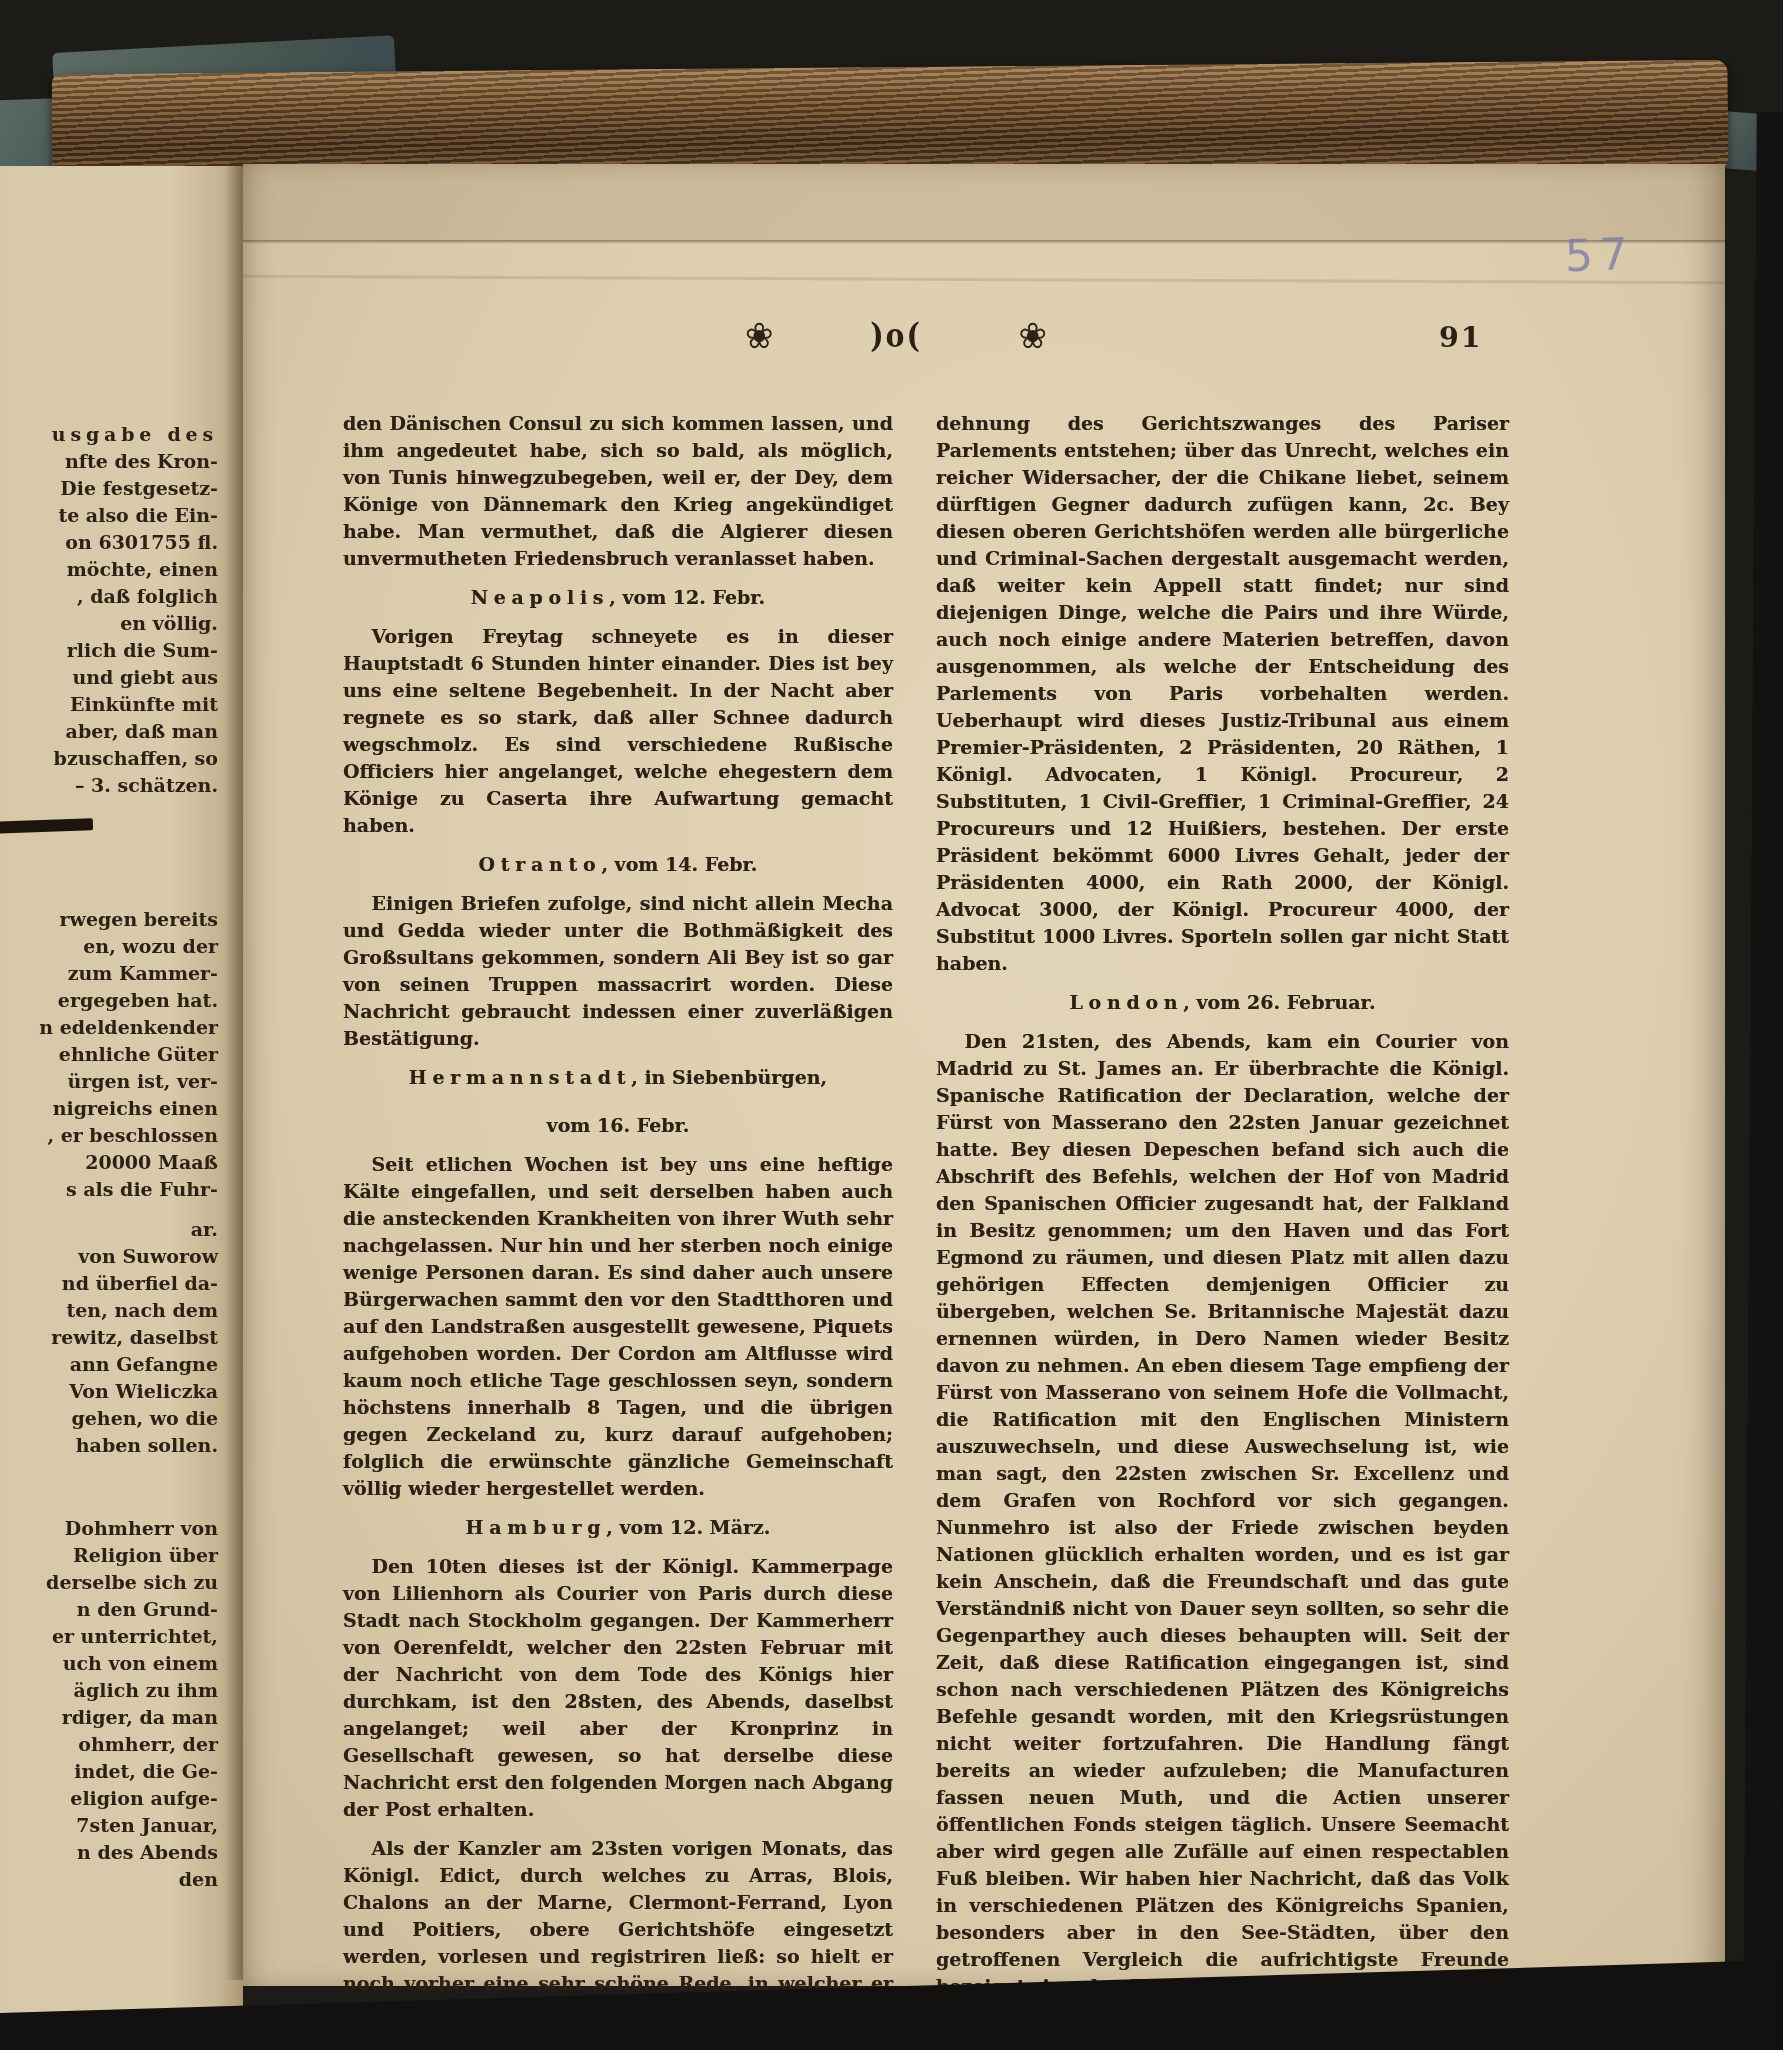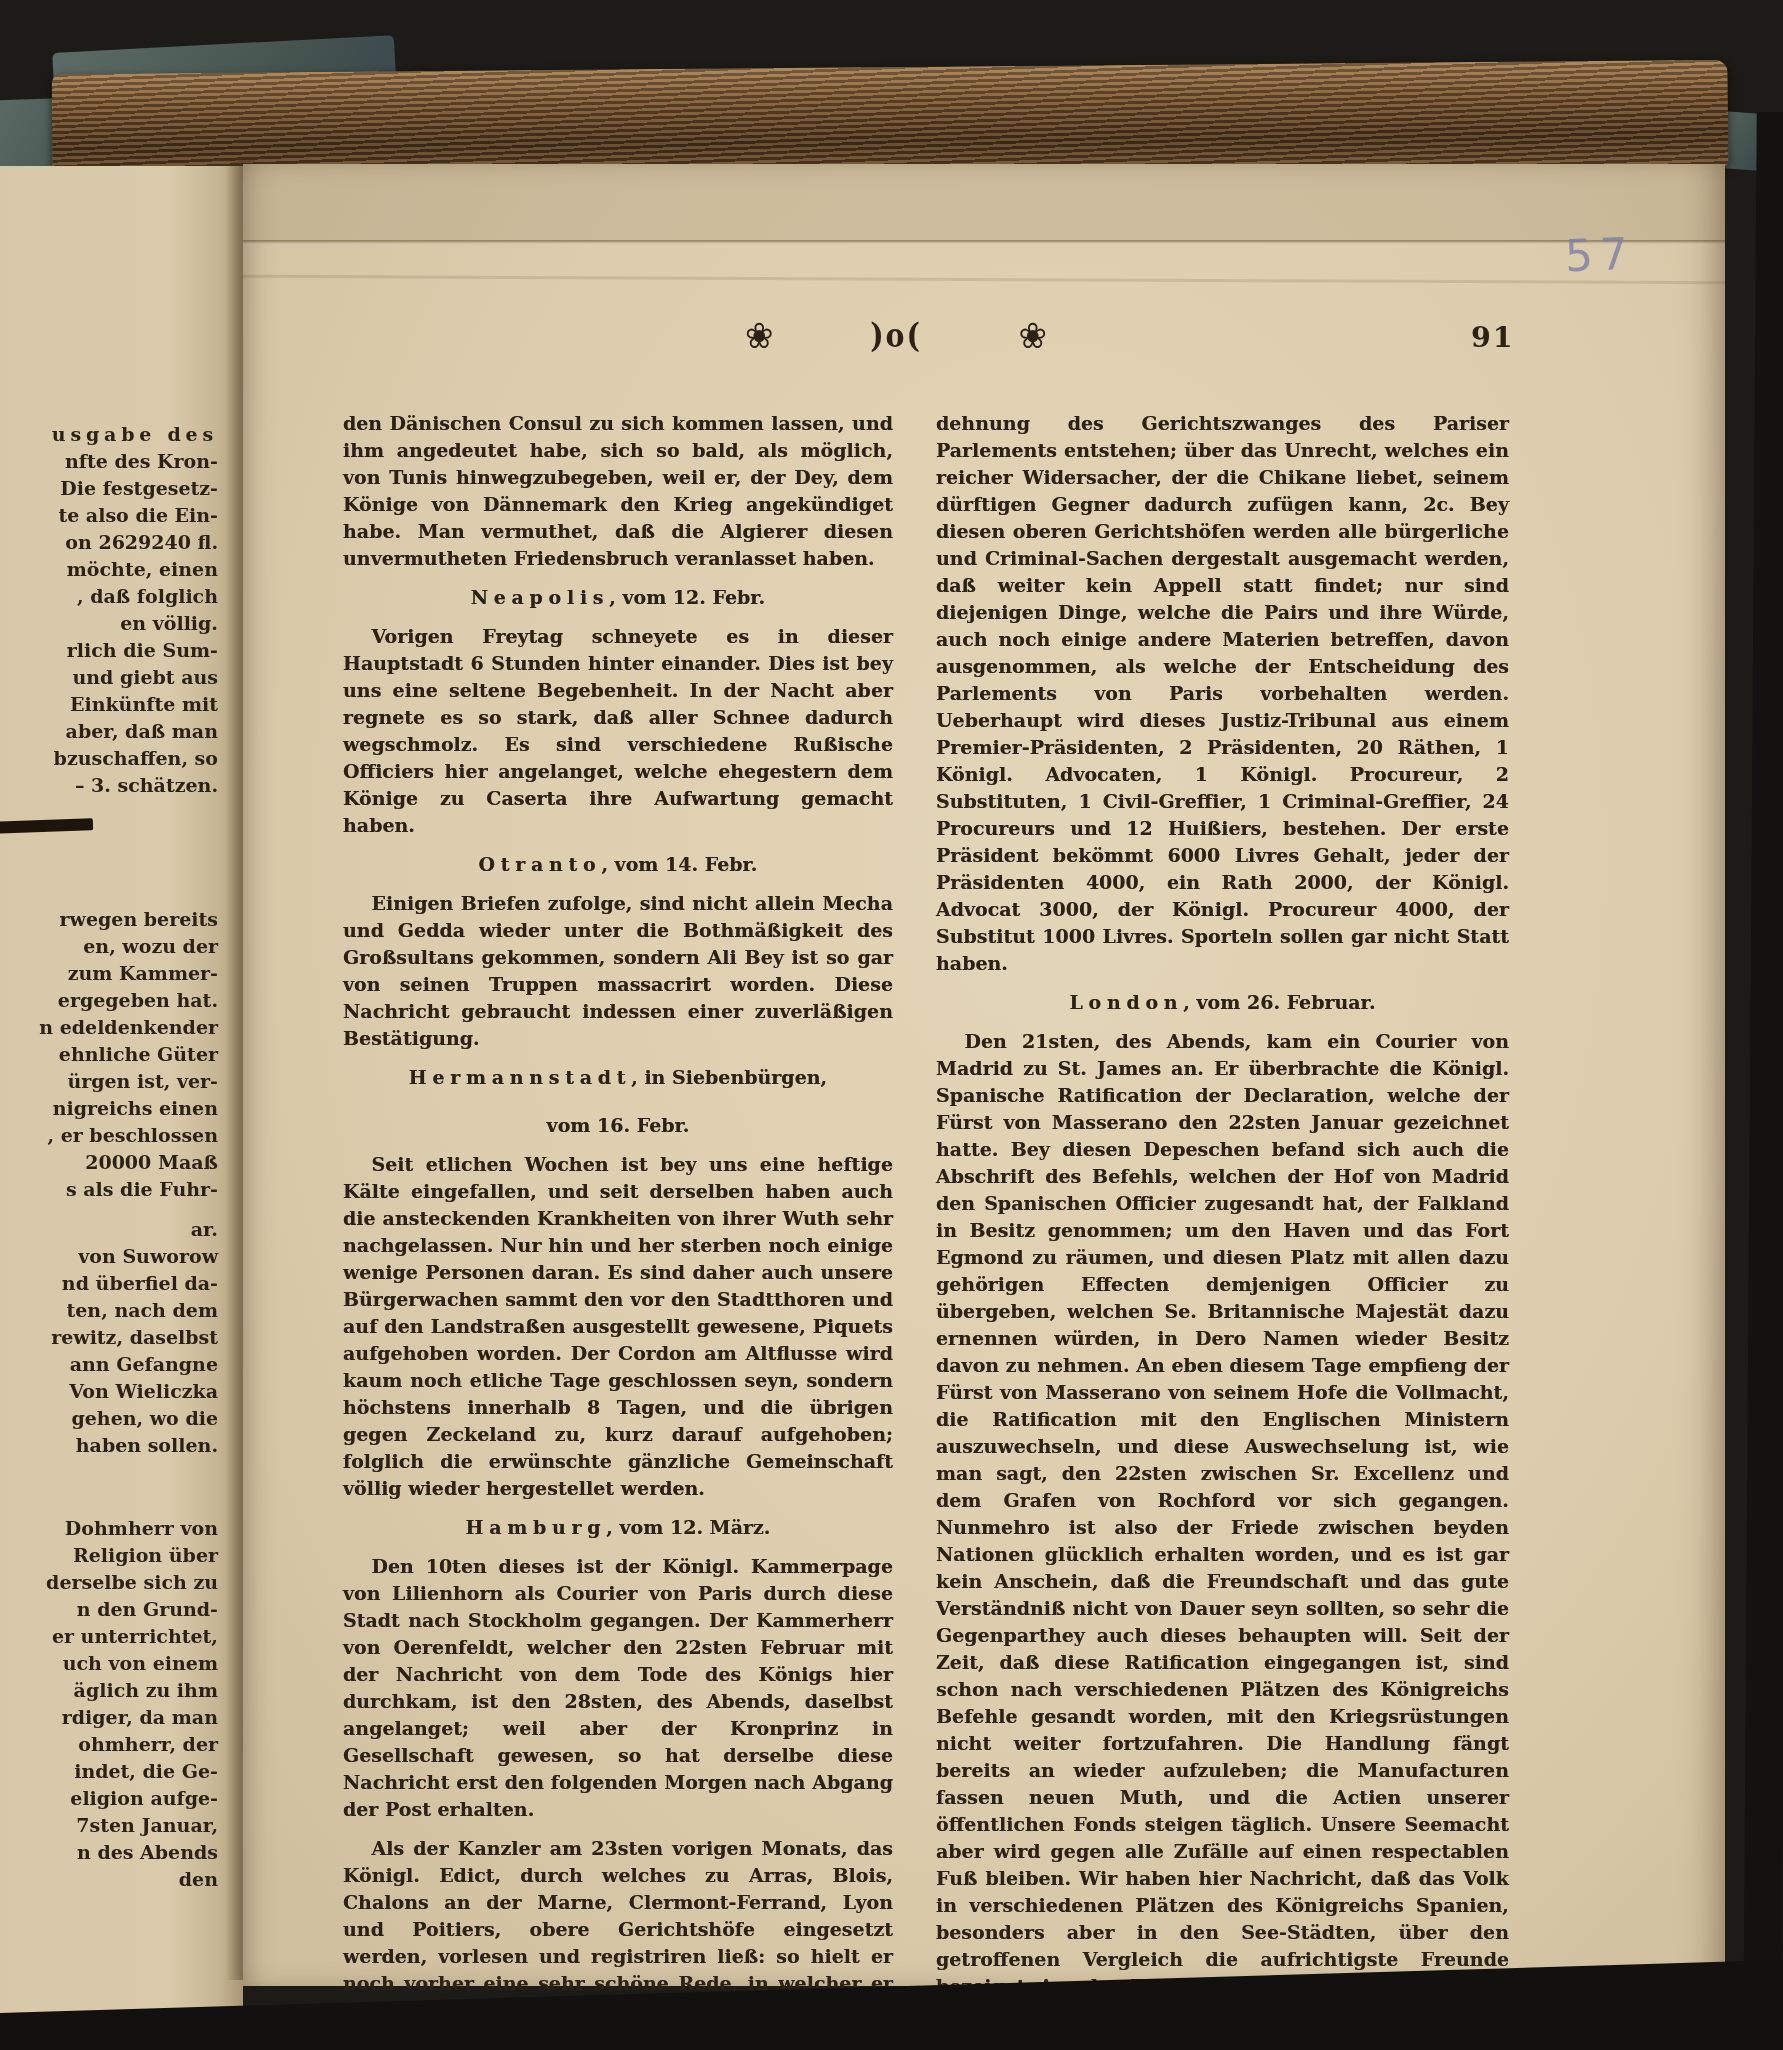--- a/index.html
+++ b/index.html
@@ -48,21 +48,21 @@
   .crease2{position:absolute;left:0;top:114px;width:100%;height:2.9px;background:rgba(60,42,22,.12);transform:rotate(.25deg);}
 
   .stamp{position:absolute;left:1322px;top:65px;color:#7b7fa3;opacity:.8;
          font-family:"DejaVu Sans",sans-serif;font-size:44px;letter-spacing:6.7px;
          transform:rotate(-2deg);font-weight:400;}
 
   .header-row{position:absolute;left:502px;top:154px;width:302px;display:flex;
               justify-content:space-between;align-items:center;color:#2c2115;}
   .orn{font-size:34px;line-height:1;transform:scaleY(1.05);}
   .center-mark{font-size:28.5px;font-weight:700;letter-spacing:1.9px;transform:scaleY(1.15);}
-  .page-num{position:absolute;left:1228px;top:156px;font-size:28.5px;font-weight:700;
+  .page-num{position:absolute;left:1196px;top:156px;font-size:28.5px;font-weight:700;
             letter-spacing:1.9px;color:#2c2115;}
 
   .col{position:absolute;top:234px;color:#2c2115;font-size:19px;font-weight:700;
        text-align:justify;}
   .col1{left:88px;width:574px;}
   .col2{left:681px;width:597px;}
   .para{line-height:27px;margin:12px;text-shadow:0 0 0.5px rgba(44,33,21,.55);}
   .para.ind{text-indent:28.5px;}
   .head{line-height:27px;text-align:center;text-shadow:0 0 0.5px rgba(44,33,21,.55);}
   .head .sp{letter-spacing:5.7px;}
@@ -78,21 +78,21 @@
   <div class="cover cover-b"></div>
   <div class="cover cover-c"></div>
   <div class="edges"></div>
 
   <div class="left-page">
     <div class="frag frag-top">
         <div class="frag-line sp-line">usgabe des</div>
         <div class="frag-line">nfte des Kron-</div>
         <div class="frag-line">Die festgesetz-</div>
         <div class="frag-line">te also die Ein-</div>
-        <div class="frag-line">on 2629240 fl.</div>
+        <div class="frag-line">on 6301755 fl.</div>
         <div class="frag-line">möchte, einen</div>
         <div class="frag-line">, daß folglich</div>
         <div class="frag-line">en völlig.</div>
         <div class="frag-line">rlich die Sum-</div>
         <div class="frag-line">und giebt aus</div>
         <div class="frag-line">Einkünfte mit</div>
         <div class="frag-line">aber, daß man</div>
         <div class="frag-line">bzuschaffen, so</div>
         <div class="frag-line">– 3. schätzen.</div>
       </div>

